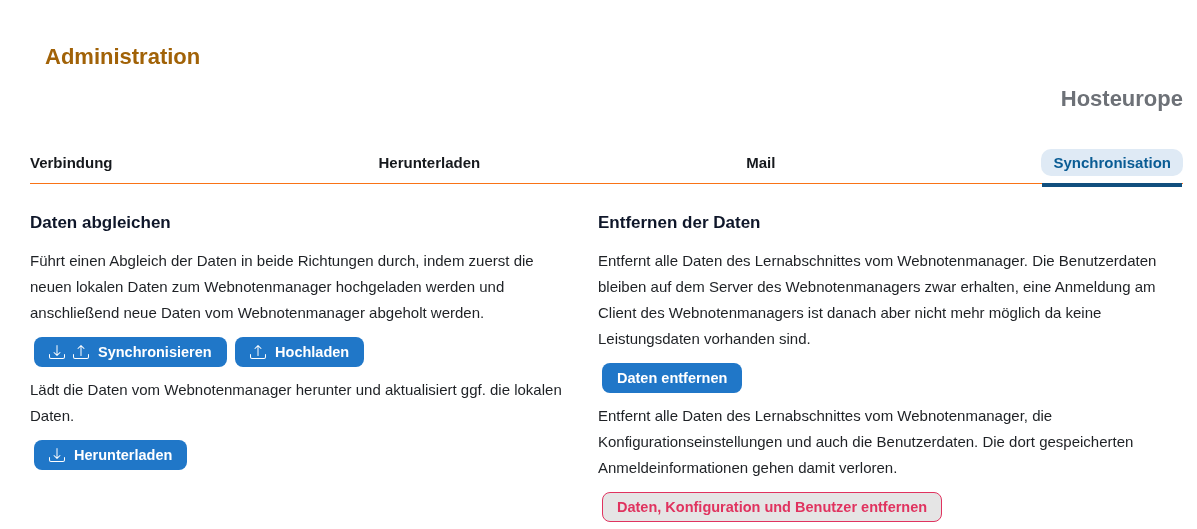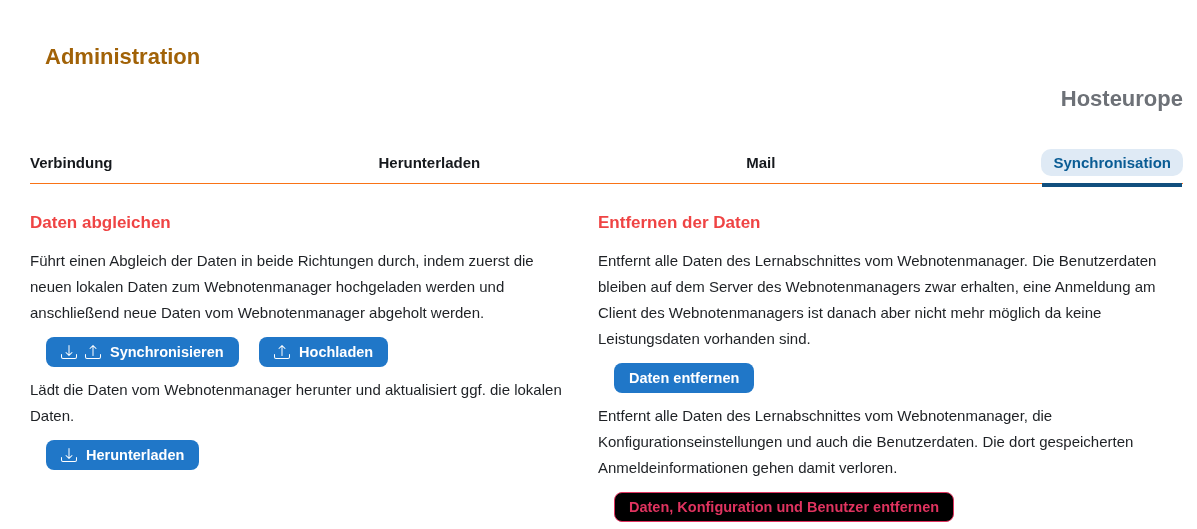--- a/index.html
+++ b/index.html
@@ -71,21 +71,21 @@
     display: flex;
     gap: 20px;
     margin-top: 29px;
   }
   .col-left  { flex: 0 0 548px; }
   .col-right { flex: 0 0 585px; }
 
   .section-heading {
     font-size: 17px;
     font-weight: 700;
-    color: #ef4444;
+    color: #0f172a;
     margin: 0 0 15px 0;
   }
   .section p {
     font-size: 15px;
     line-height: 26px;
     color: #1e2125;
     margin: 0 0 9px 0;
   }
 
   
@@ -94,28 +94,28 @@
     align-items: center;
     gap: 9px;
     border: none;
     font-family: inherit;
     font-size: 14.5px;
     font-weight: 700;
     border-radius: 8px;
     padding: 5px 15px;
     line-height: 20px;
     cursor: pointer;
-    margin: 2px 0 10px 16px;
+    margin: 2px 0 10px 4px;
   }
   .btn-primary {
     background: #2077c8;
     color: #ffffff;
   }
   .btn-danger-outline {
-    background: #000000;
+    background: #e5e5e5;
     color: #e0335f;
     border: 1.5px solid #e0335f;
     padding: 4px 14px;
   }
   .btn .icons { display: inline-flex; gap: 8px; }
   .btn svg { display: block; }
 </style>
 </head>
 <body>
 

